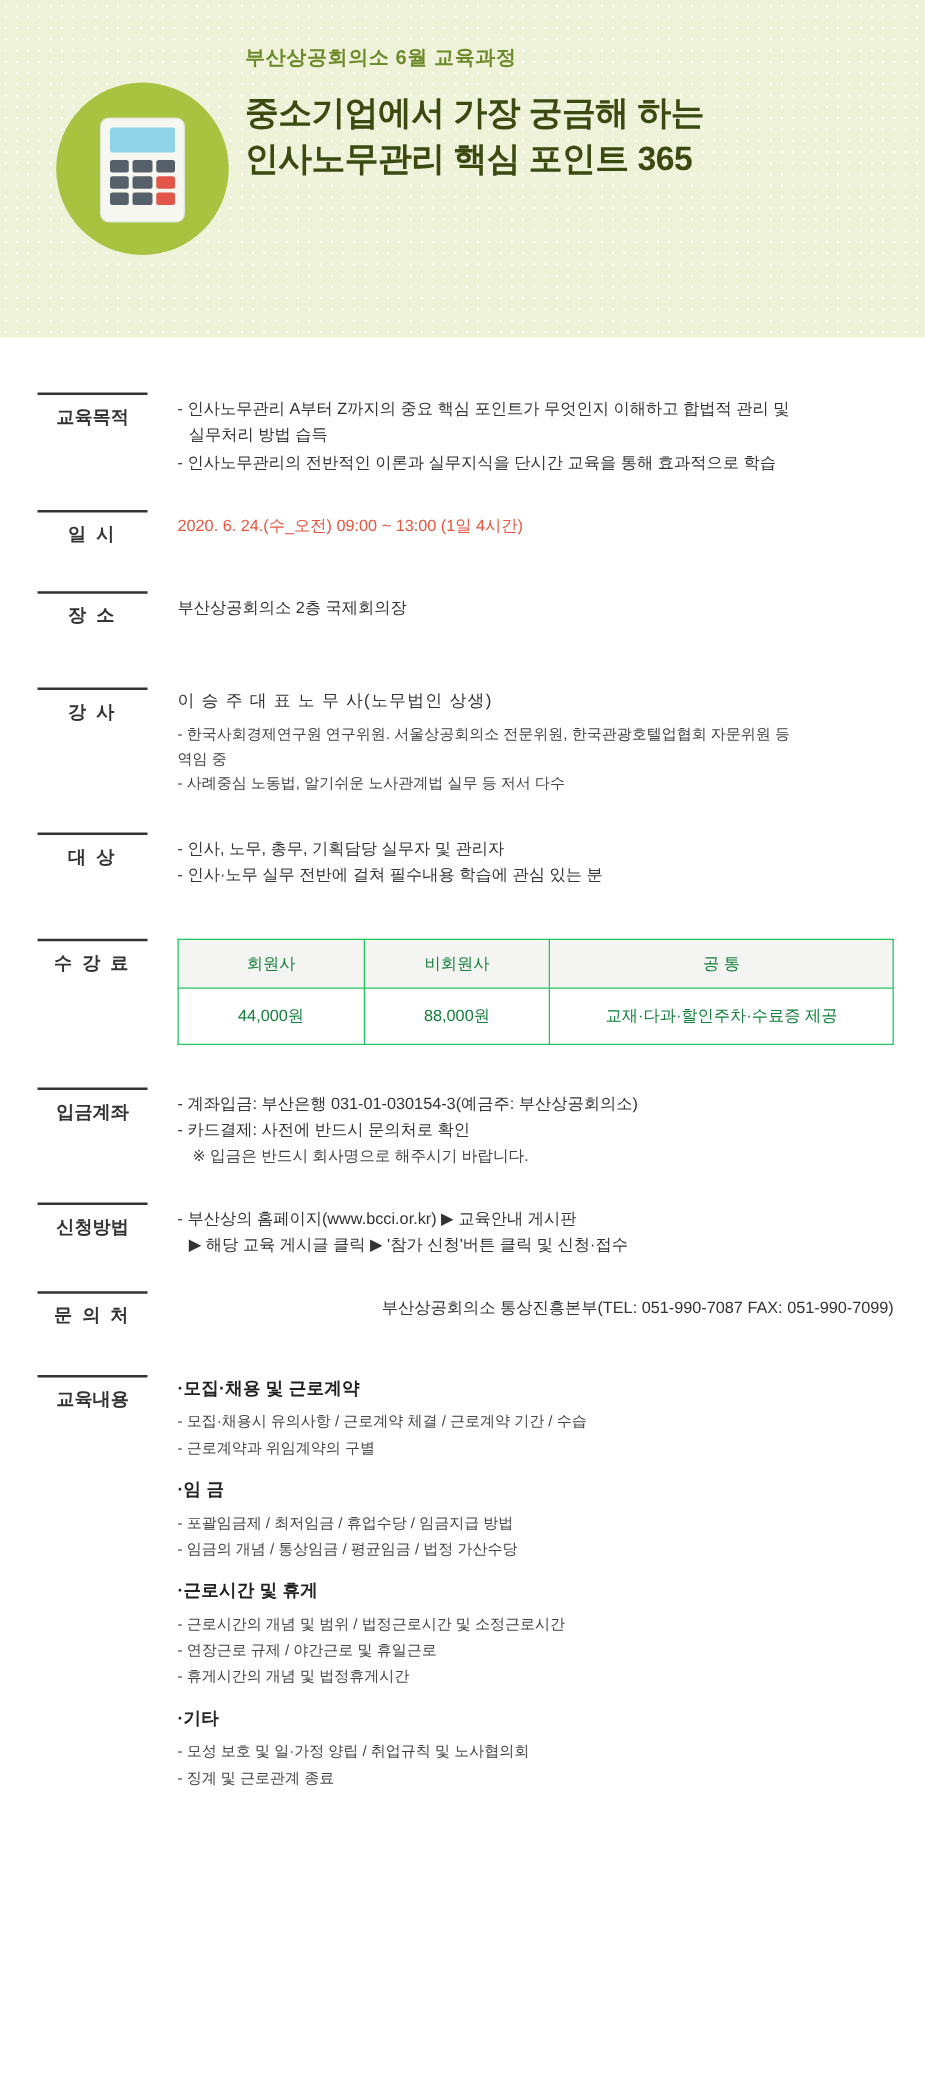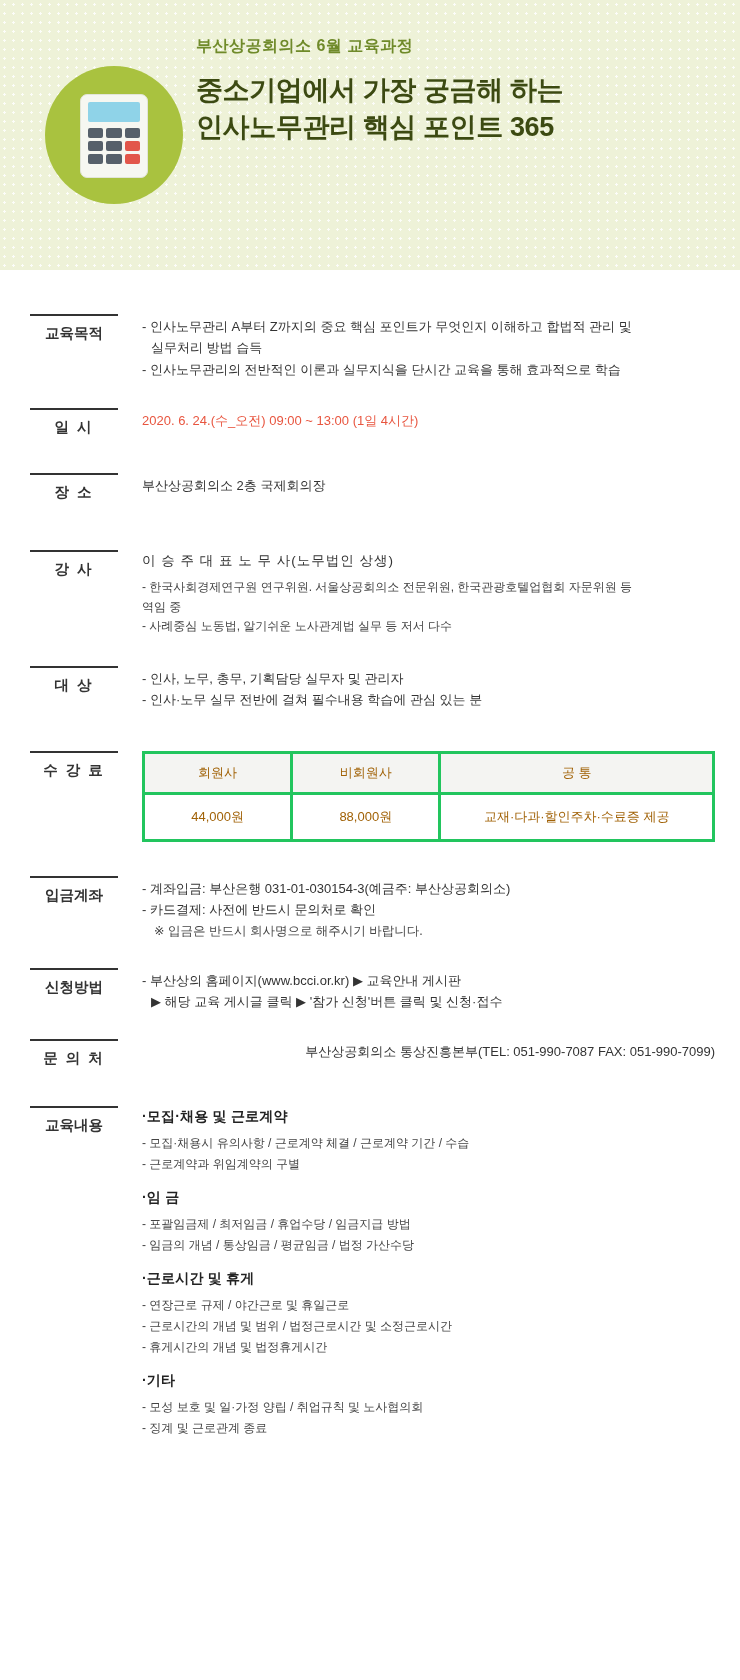--- a/index.html
+++ b/index.html
@@ -130,24 +130,24 @@
     color:#444;
   }
 
   
   table.fee {
     border-collapse:collapse;
     width:100%;
     margin-top:-2px;
   }
   table.fee th, table.fee td {
-    border:3px solid #22c55e;
+    border:1px solid #22c55e;
     text-align:center;
     font-size:13px;
-    color:#a16207;
+    color:#15803d;
     padding:10px 4px;
   }
   table.fee th {
     background:#f4f4f2;
     font-weight:normal;
   }
   table.fee td { padding:13px 4px; }
   .col-a { width:26%; }
   .col-b { width:26%; }
   .col-c { width:48%; }
@@ -307,22 +307,22 @@
         </div>
 
         <div class="curr-group">
           <div class="curr-head">·임 금</div>
           <div class="curr-item">- 포괄임금제 / 최저임금 / 휴업수당 / 임금지급 방법</div>
           <div class="curr-item">- 임금의 개념 / 통상임금 / 평균임금 / 법정 가산수당</div>
         </div>
 
         <div class="curr-group">
           <div class="curr-head">·근로시간 및 휴게</div>
+          <div class="curr-item">- 근로시간의 개념 및 범위 / 법정근로시간 및 소정근로시간</div>
           <div class="curr-item">- 연장근로 규제 / 야간근로 및 휴일근로</div>
-          <div class="curr-item">- 근로시간의 개념 및 범위 / 법정근로시간 및 소정근로시간</div>
           <div class="curr-item">- 휴게시간의 개념 및 법정휴게시간</div>
         </div>
 
 
         <div class="curr-group">
           <div class="curr-head">·기타</div>
           <div class="curr-item">- 모성 보호 및 일·가정 양립 / 취업규칙 및 노사협의회</div>
           <div class="curr-item">- 징계 및 근로관계 종료</div>
         </div>
 

